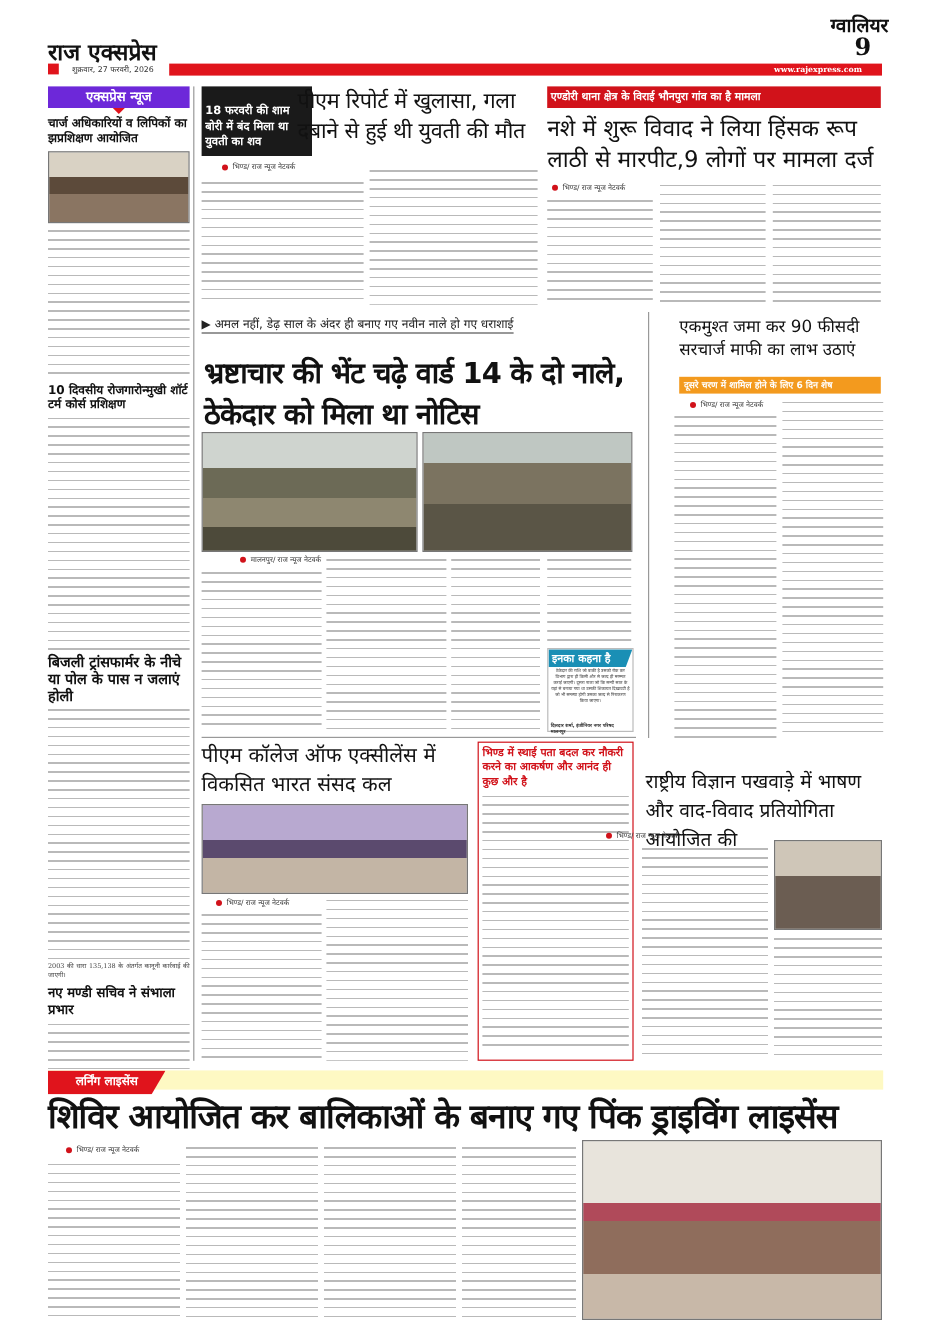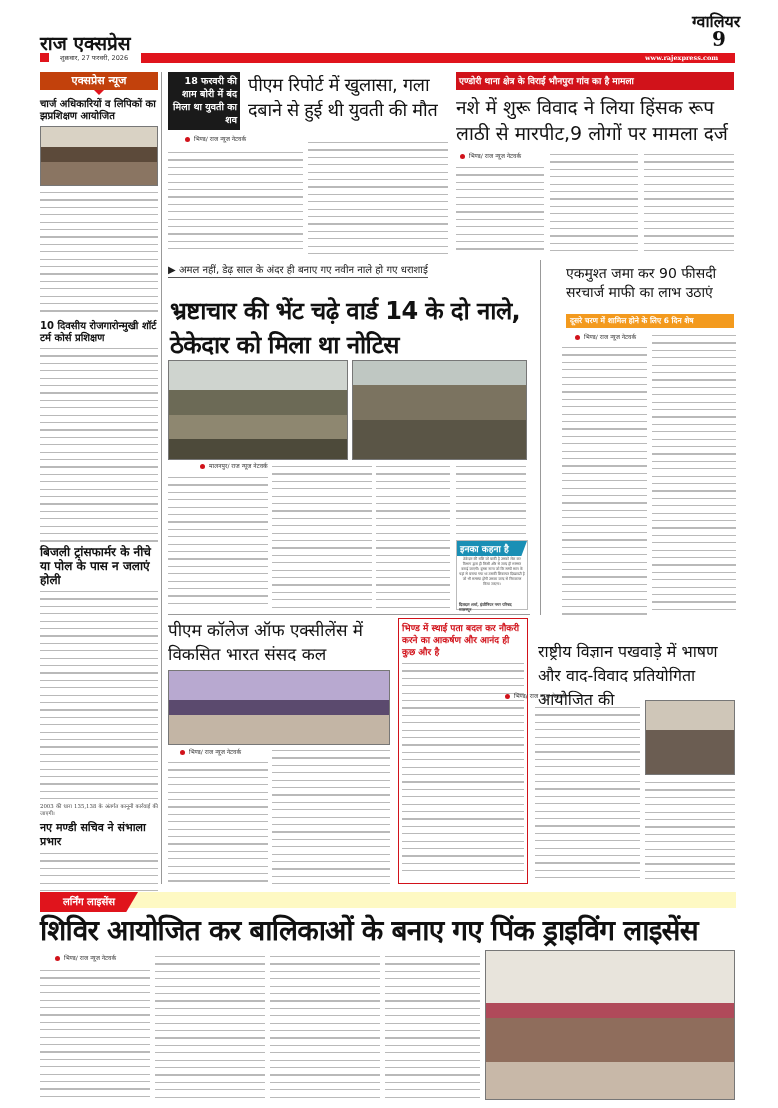--- a/index.html
+++ b/index.html
@@ -22,38 +22,38 @@
   <div class="abs hl" style="left:40px;top:30px;font-size:19px;font-family:'DejaVu Serif',serif">राज एक्सप्रेस</div>
   <div class="abs redbar" style="left:40px;top:53px;width:9px;height:9px"></div>
   <div class="abs" style="left:60px;top:53px;font-size:6.5px;color:#333">शुक्रवार, 27 फरवरी, 2026</div>
   <div class="abs" style="left:692px;top:10px;font-size:16px;font-weight:bold">ग्वालियर</div>
   <div class="abs hl" style="left:712px;top:27px;font-size:20px;font-family:'DejaVu Serif',serif">9</div>
   <div class="abs redbar" style="left:141px;top:53px;width:594px;height:10px"></div>
   <div class="abs" style="left:645px;top:54px;font-size:6.5px;color:#fff;font-weight:bold;font-family:'DejaVu Serif',serif">www.rajexpress.com</div>
 </div>
 
 <div class="abs" style="left:40px;top:72px;width:118px;height:812px">
-  <div style="position:relative;background:#c2410c;height:18px;text-align:center;color:#fff;font-weight:bold;font-size:11px;line-height:18px">
+  <div style="position:relative;background:#6d28d9;height:18px;text-align:center;color:#fff;font-weight:bold;font-size:11px;line-height:18px">
     <span>एक्सप्रेस न्यूज</span>
     <div style="position:absolute;left:54px;bottom:-5px;border-left:5px solid transparent;border-right:5px solid transparent;border-top:5px solid #e0141c"></div>
   </div>
   <div class="hl" style="font-size:10px;line-height:12px;margin-top:8px">चार्ज अधिकारियों व लिपिकों का झप्रशिक्षण आयोजित</div>
   <div class="photo" style="height:60px;margin-top:4px;background:linear-gradient(180deg,#d9d2c4 0 35%,#5c4a3a 35% 60%,#8a7562 60%)"></div>
   <div class="txt lines" style="height:126px;margin-top:4px"></div>
   <div class="hl" style="font-size:10px;line-height:12px;margin-top:4px">10 दिवसीय रोजगारोन्मुखी शॉर्ट टर्म कोर्स प्रशिक्षण</div>
   <div class="txt lines" style="height:196px;margin-top:2px"></div>
   <div class="hl" style="font-size:12px;line-height:14px;margin-top:3px">बिजली ट्रांसफार्मर के नीचे या पोल के पास न जलाएं होली</div>
   <div class="txt lines" style="height:214px;margin-top:2px"></div>
   <div class="txt">2003 की धारा 135,138 के अंतर्गत कानूनी कार्रवाई की जाएगी।</div>
   <div class="hl" style="font-size:11px;line-height:14px;margin-top:3px">नए मण्डी सचिव ने संभाला प्रभार</div>
   <div class="txt lines" style="height:60px;margin-top:2px"></div>
 </div>
 <div class="rule-v" style="left:161px;top:72px;height:812px"></div>
 
-<div class="abs" style="left:168px;top:72px;width:72px;height:58px;background:#1a1a1a;color:#fff;font-size:9.5px;font-weight:bold;line-height:13px;text-align:right;padding:2px 3px">
+<div class="abs" style="left:168px;top:72px;width:92px;height:58px;background:#1a1a1a;color:#fff;font-size:9.5px;font-weight:bold;line-height:13px;text-align:left;padding:14px 3px">
   <span>18 फरवरी की शाम बोरी में बंद मिला था युवती का शव</span>
 </div>
 <div class="abs hl" style="left:248px;top:72px;width:205px;font-size:18px;line-height:25px;font-weight:normal;color:#111;letter-spacing:-0.3px">पीएम रिपोर्ट में खुलासा, गला दबाने से हुई थी युवती की मौत</div>
 <div class="abs byline" style="left:185px;top:135px">
   <span class="dot"></span>
   <span>भिण्ड/ राज न्यूज नेटवर्क</span>
 </div>
 <div class="abs txt lines" style="left:168px;top:150px;width:135px;height:104px"></div>
 <div class="abs txt lines" style="left:308px;top:140px;width:140px;height:114px"></div>
 

